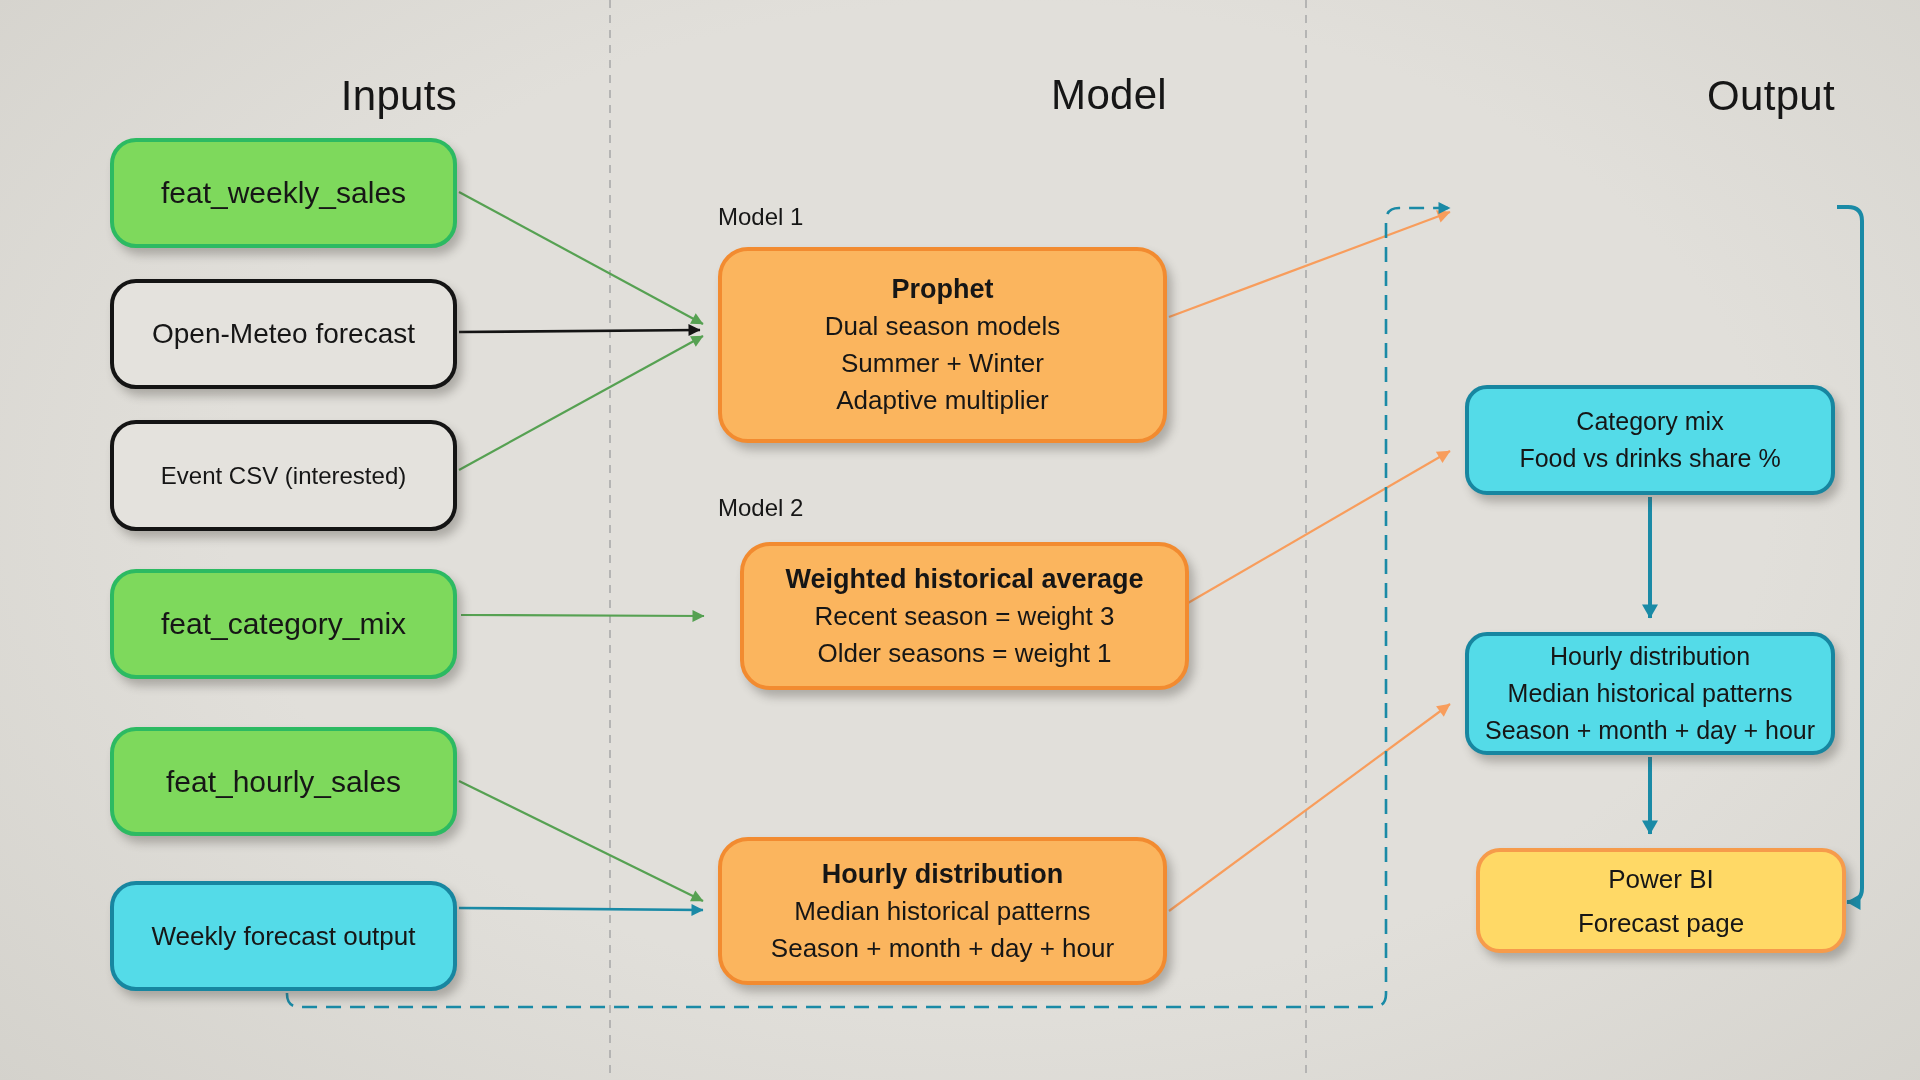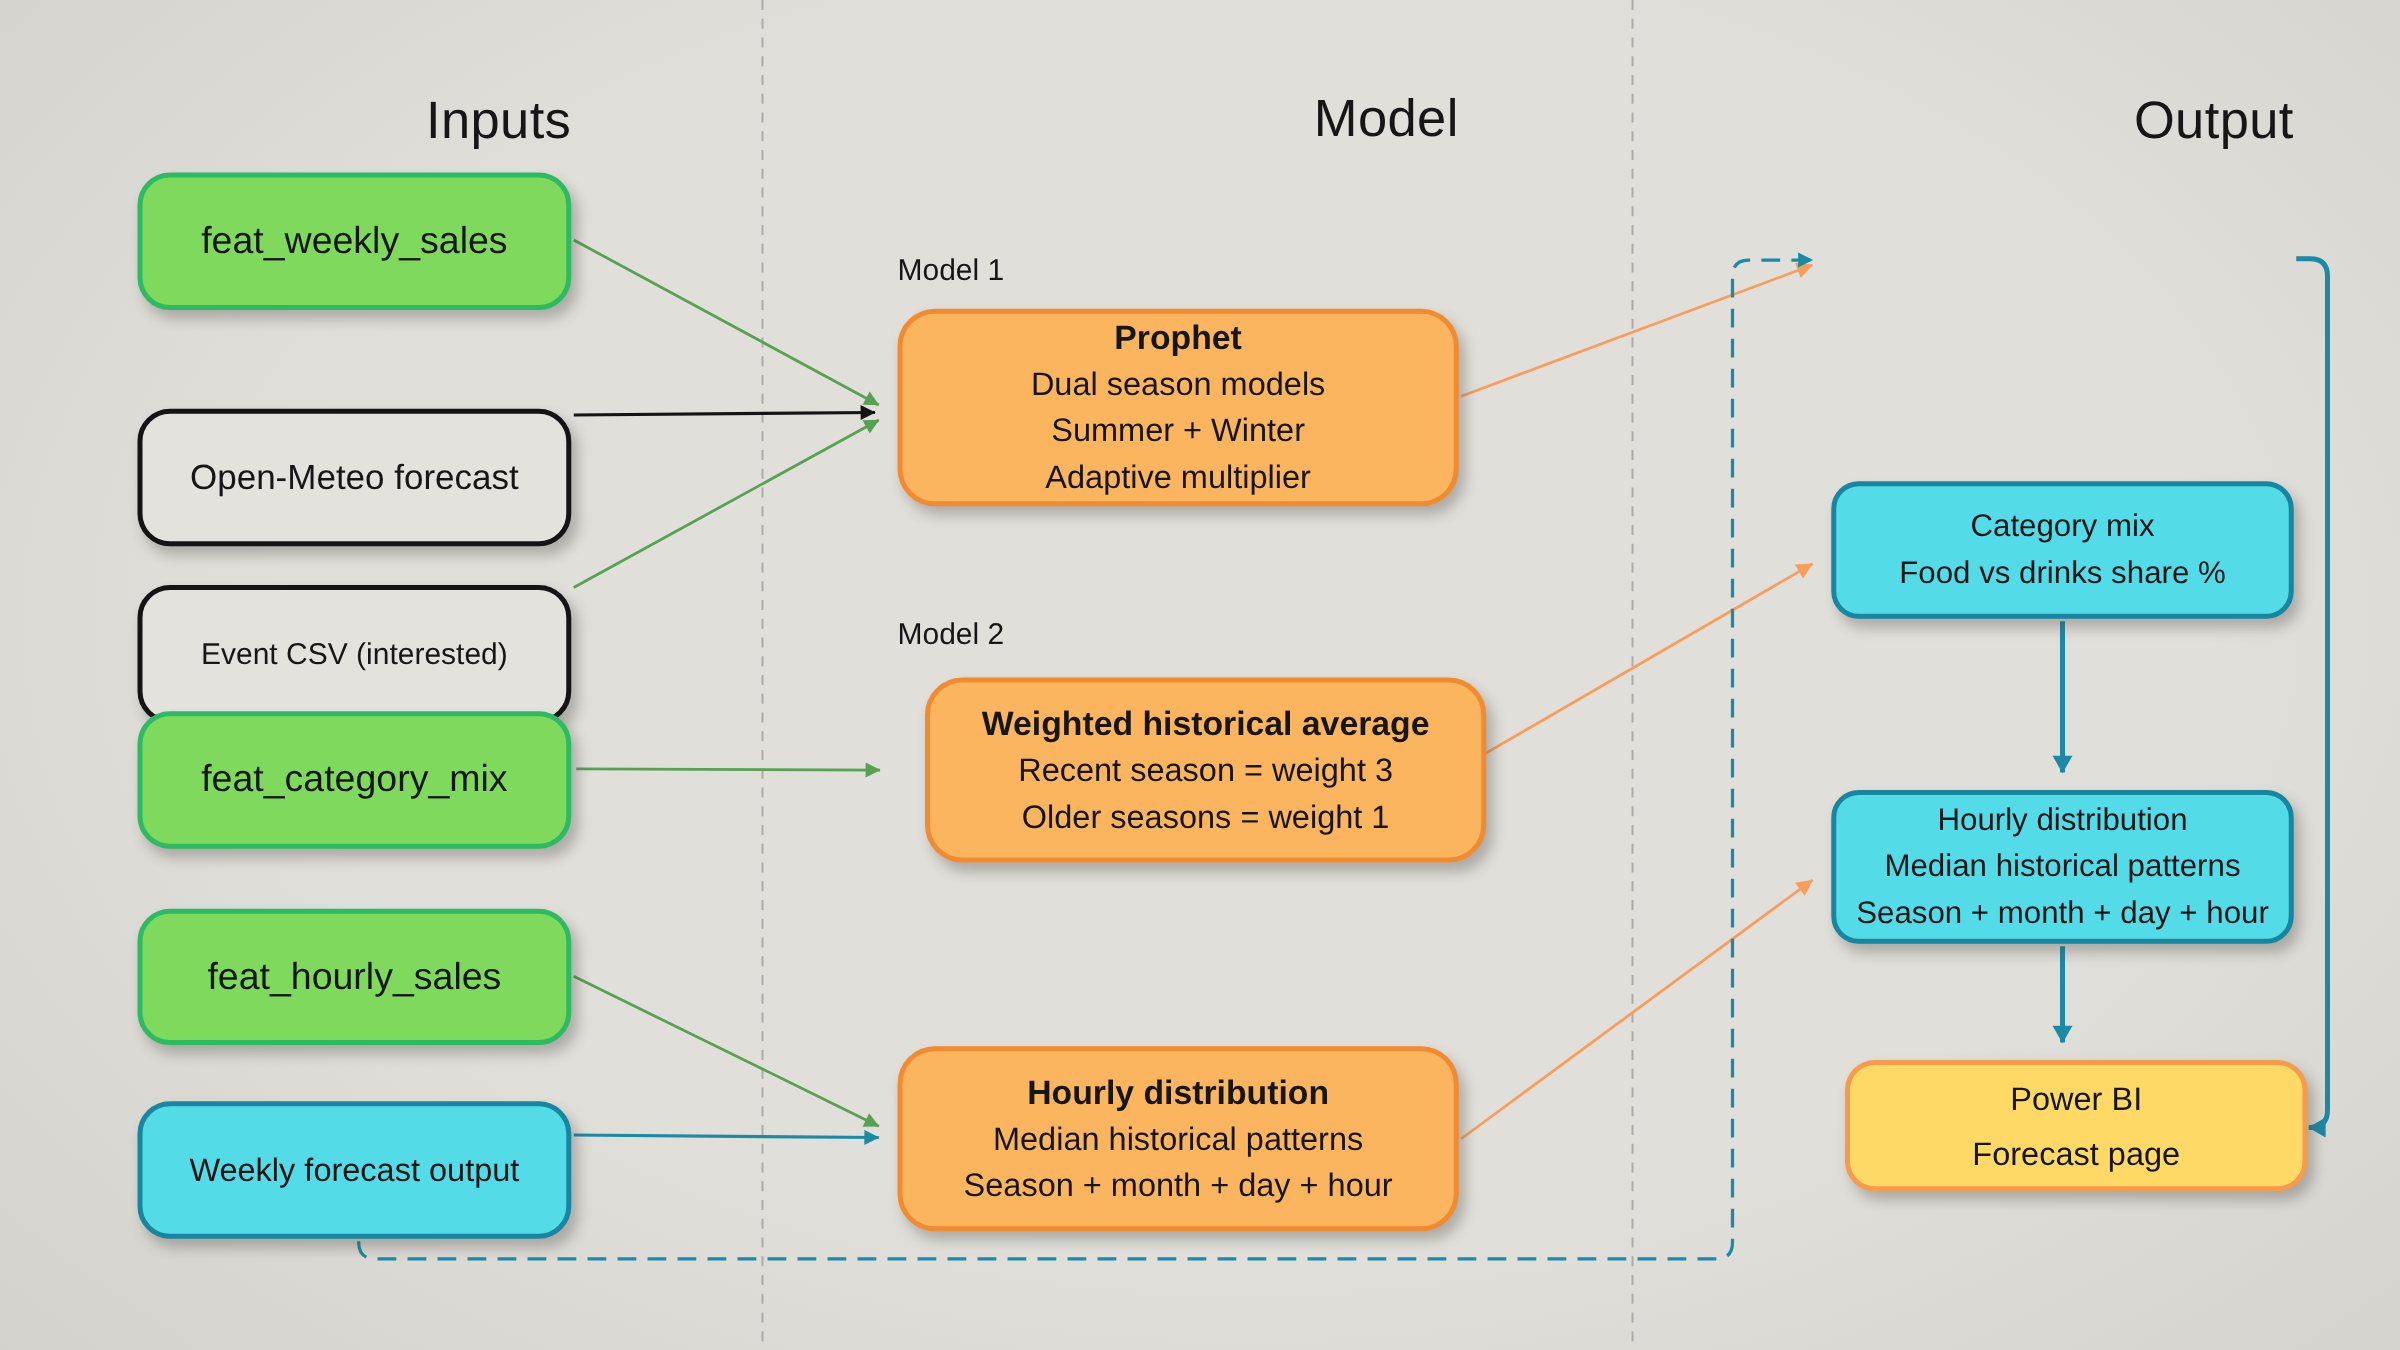--- a/index.html
+++ b/index.html
@@ -13,21 +13,21 @@
     position:absolute;z-index:2;text-align:right;
     font-size:42px;font-weight:500;letter-spacing:.3px;
   }
   .box{
     position:absolute;z-index:3;box-sizing:border-box;
     display:flex;flex-direction:column;align-items:center;justify-content:center;
     text-align:center;border-radius:26px;border:4px solid transparent;
     box-shadow:5px 7px 10px rgba(70,68,62,.33);
   }
   .green{background:var(--green_fill);border-color:var(--green_border);}
-  .plain{background:var(--plain_fill);border-color:var(--plain_border);margin-top:48px;}
+  .plain{background:var(--plain_fill);border-color:var(--plain_border);}
   .cyan{background:var(--cyan_fill);border-color:var(--cyan_border);}
   .orange{background:var(--orange_fill);border-color:var(--orange_border);border-radius:30px;}
   .yellow{background:var(--yellow_fill);border-color:var(--yellow_border);margin-left:11px;}
   .model-label{
     position:absolute;z-index:2;text-align:left;
     font-size:24px;font-weight:500;
   }
   .lg{font-size:30px;font-weight:500;}
   .md{font-size:28px;font-weight:500;}
   .sm{font-size:24px;font-weight:500;}
@@ -99,21 +99,21 @@
     <div class="lg">feat_category_mix</div>
   </div>
   <div class="box green" style="left:110px;top:727px;width:347px;height:109px">
     <div class="lg">feat_hourly_sales</div>
   </div>
   <div class="box cyan" style="left:110px;top:881px;width:347px;height:110px">
     <div class="wfo">Weekly forecast output</div>
   </div>
 
   <div class="model-label" style="left:718px;top:203px;width:449px">Model 1</div>
-  <div class="box orange" style="left:718px;top:247px;width:449px;height:158px">
+  <div class="box orange" style="left:718px;top:247px;width:449px;height:196px">
     <div class="m-title">Prophet</div>
     <div class="m-line">Dual season models</div>
     <div class="m-line">Summer + Winter</div>
     <div class="m-line">Adaptive multiplier</div>
   </div>
 
   <div class="model-label" style="left:718px;top:494px;width:449px">Model 2</div>
   <div class="box orange" style="left:740px;top:542px;width:449px;height:148px">
     <div class="m-title">Weighted historical average</div>
     <div class="m-line">Recent season = weight 3</div>

